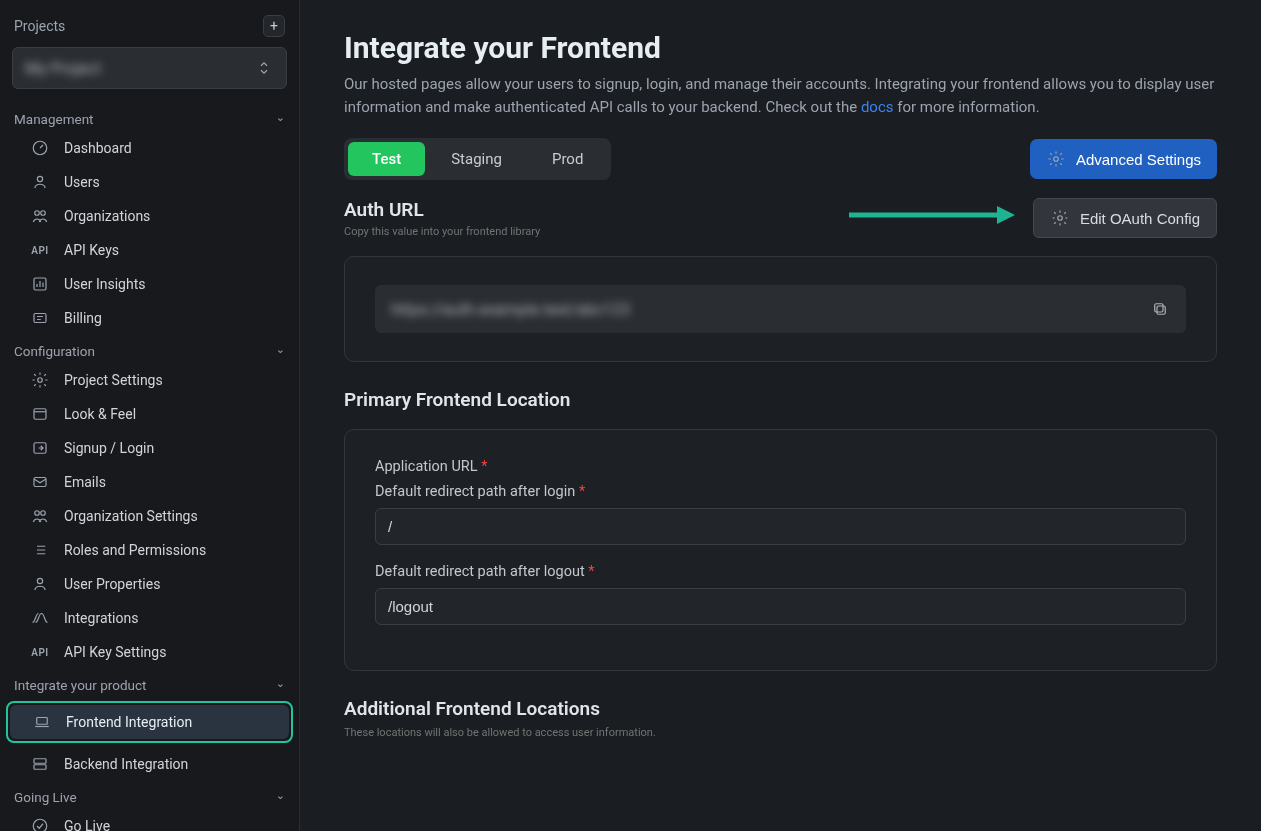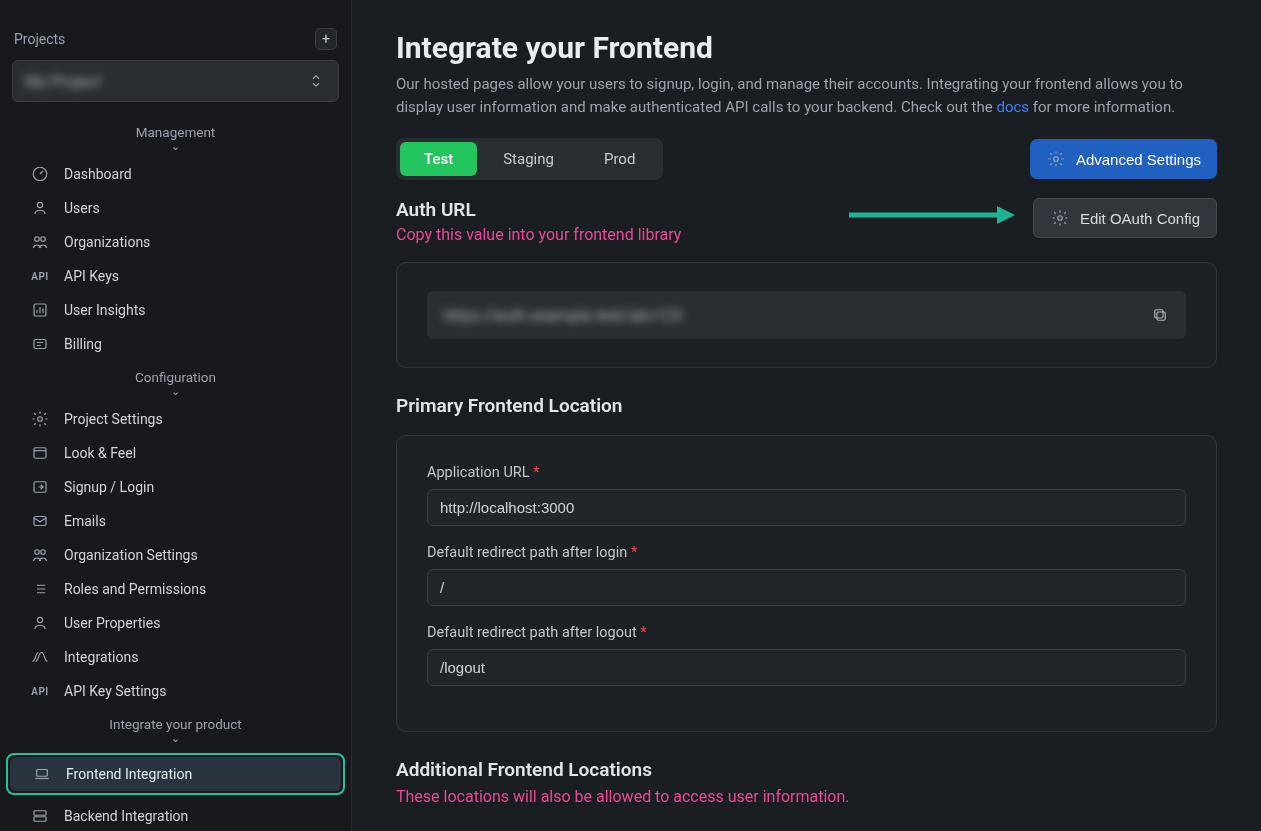--- a/index.html
+++ b/index.html
@@ -6,24 +6,24 @@
 body {
   font-family: -apple-system, BlinkMacSystemFont, "Segoe UI", Roboto, sans-serif;
   background: #1a1d21;
   color: #d1d5db;
   width: 1261px;
   height: 831px;
   overflow: hidden;
   display: flex;
 }
 .sidebar {
-  width: 352px;
+  width: 300px;
   background: #17191c;
   border-right: 1px solid #2a2d31;
-  padding: 24px 0;
+  padding: 11px 0;
   overflow-y: auto;
   flex-shrink: 0;
 }
 .sidebar-header {
   display: flex;
   align-items: center;
   justify-content: space-between;
   padding: 4px 14px 10px;
 }
 .sidebar-header-label { color: #9ca3af; font-size: 14px; }
@@ -48,27 +48,26 @@
   justify-content: space-between;
   cursor: pointer;
 }
 .blurred-text {
   filter: blur(4px);
   color: #aeb3b9;
   user-select: none;
 }
 .section-header {
   display: flex;
-  align-items: center;
+  align-items: flex-start;
   justify-content: space-between;
   padding: 8px 14px 4px;
   color: #9ca3af;
   font-size: 13.5px;
   cursor: pointer;
-  flex-direction: column;
 }
 .chevron { font-size: 11px; color: #9ca3af; }
 .nav-item {
   display: flex;
   align-items: center;
   gap: 14px;
   padding: 7px 14px 7px 22px;
   color: #d1d5db;
   font-size: 14px;
   cursor: pointer;
@@ -159,33 +158,33 @@
   border-radius: 6px;
   padding: 9px 16px;
   font-size: 15px;
   display: inline-flex;
   align-items: center;
   gap: 10px;
   cursor: pointer;
 }
 .auth-row {
   display: flex;
-  align-items: flex-start;
+  align-items: center;
   justify-content: space-between;
   margin-bottom: 18px;
   position: relative;
   gap: 8px;
 }
 .section-title {
   font-size: 19px;
   font-weight: 600;
   color: #e1e5ea;
   margin-bottom: 4px;
 }
-.section-sub { font-size: 16px; color: #ec4899; }
+.section-sub { font-size: 11px; color: #737373; }
 .arrow-box {
   position: absolute;
   right: 200px;
   top: 6px;
 }
 .card {
   border: 1px solid #33373d;
   background: #1d2024;
   border-radius: 10px;
   padding: 28px 30px;
@@ -467,21 +466,20 @@
             <rect x="5" y="5" width="11" height="11" rx="2"></rect>
           </svg>
         </span>
     </div>
   </div>
 
   <div class="section-title">Primary Frontend Location</div>
 
   <div class="card">
     <label class="form-label"><span>Application URL</span> <span class="req">*</span></label>
-    <input class="form-input" value="http://localhost:3000" style="">
 
     <label class="form-label"><span>Default redirect path after login</span> <span class="req">*</span></label>
     <input class="form-input" value="/" style="">
 
     <label class="form-label"><span>Default redirect path after logout</span> <span class="req">*</span></label>
     <input class="form-input" value="/logout" style="">
   </div>
 
   <div class="section-title">Additional Frontend Locations</div>
   <p class="section-sub" style="margin:6px 0 0">These locations will also be allowed to access user information.</p>

